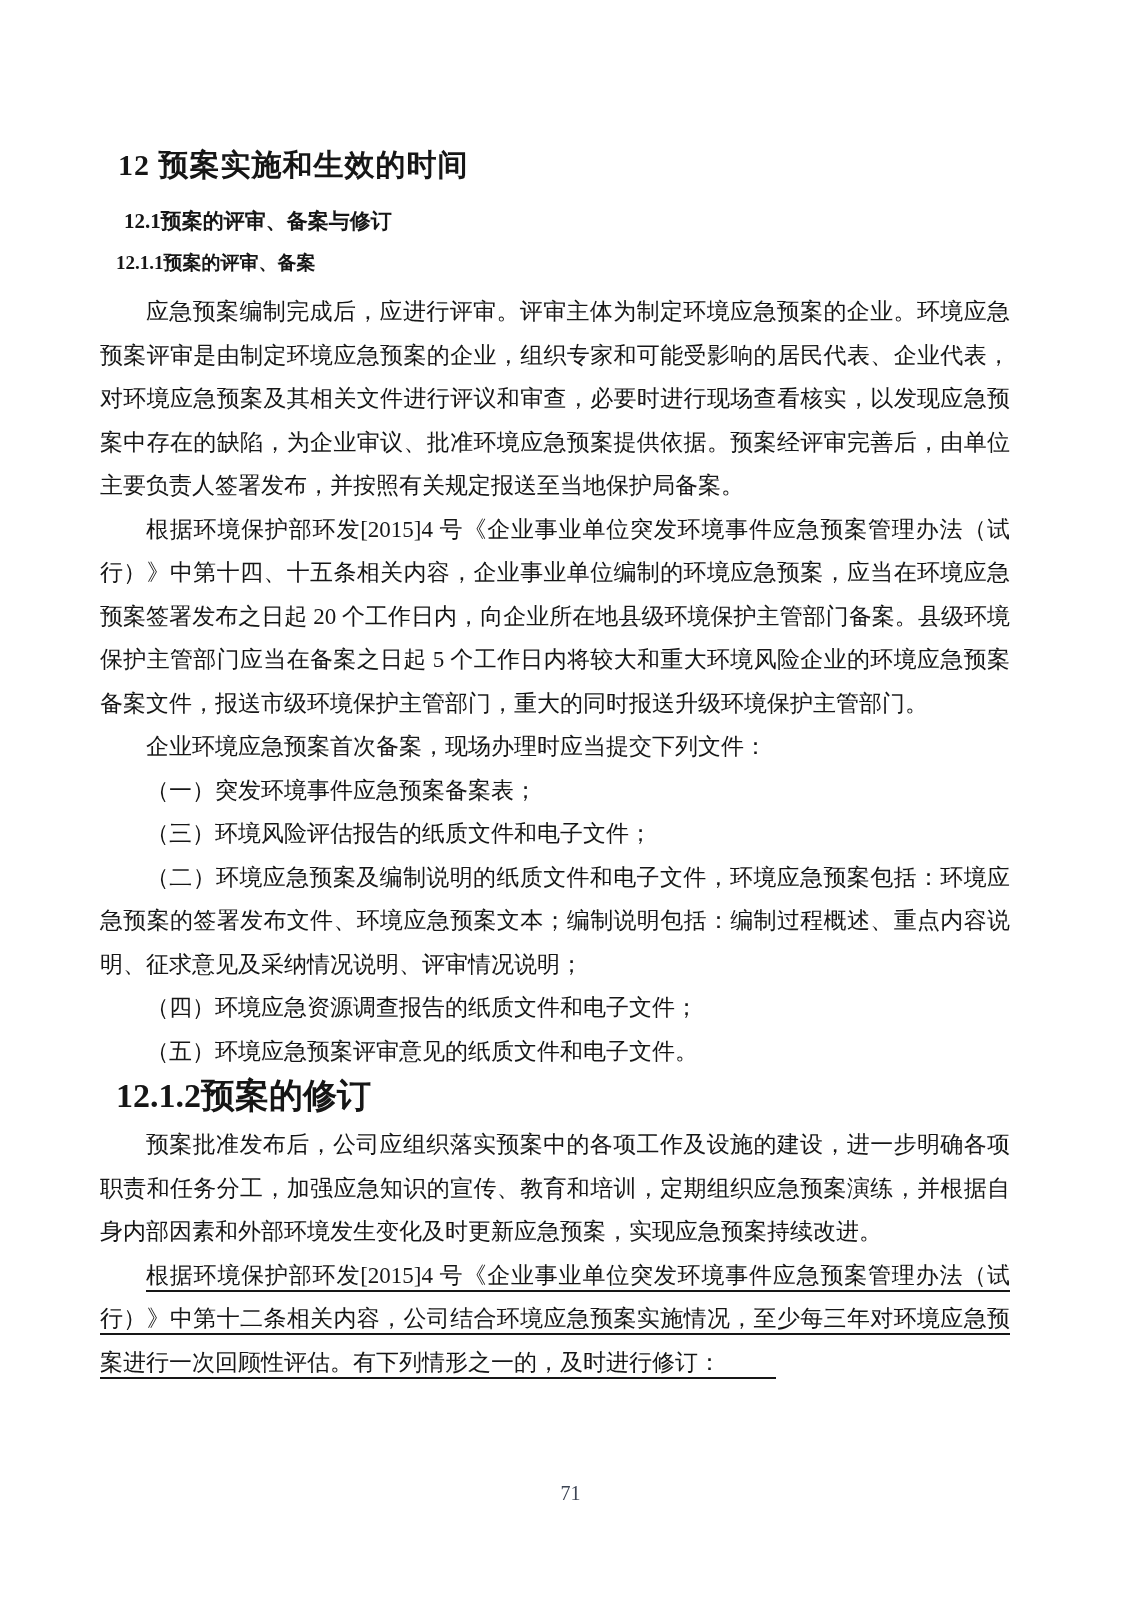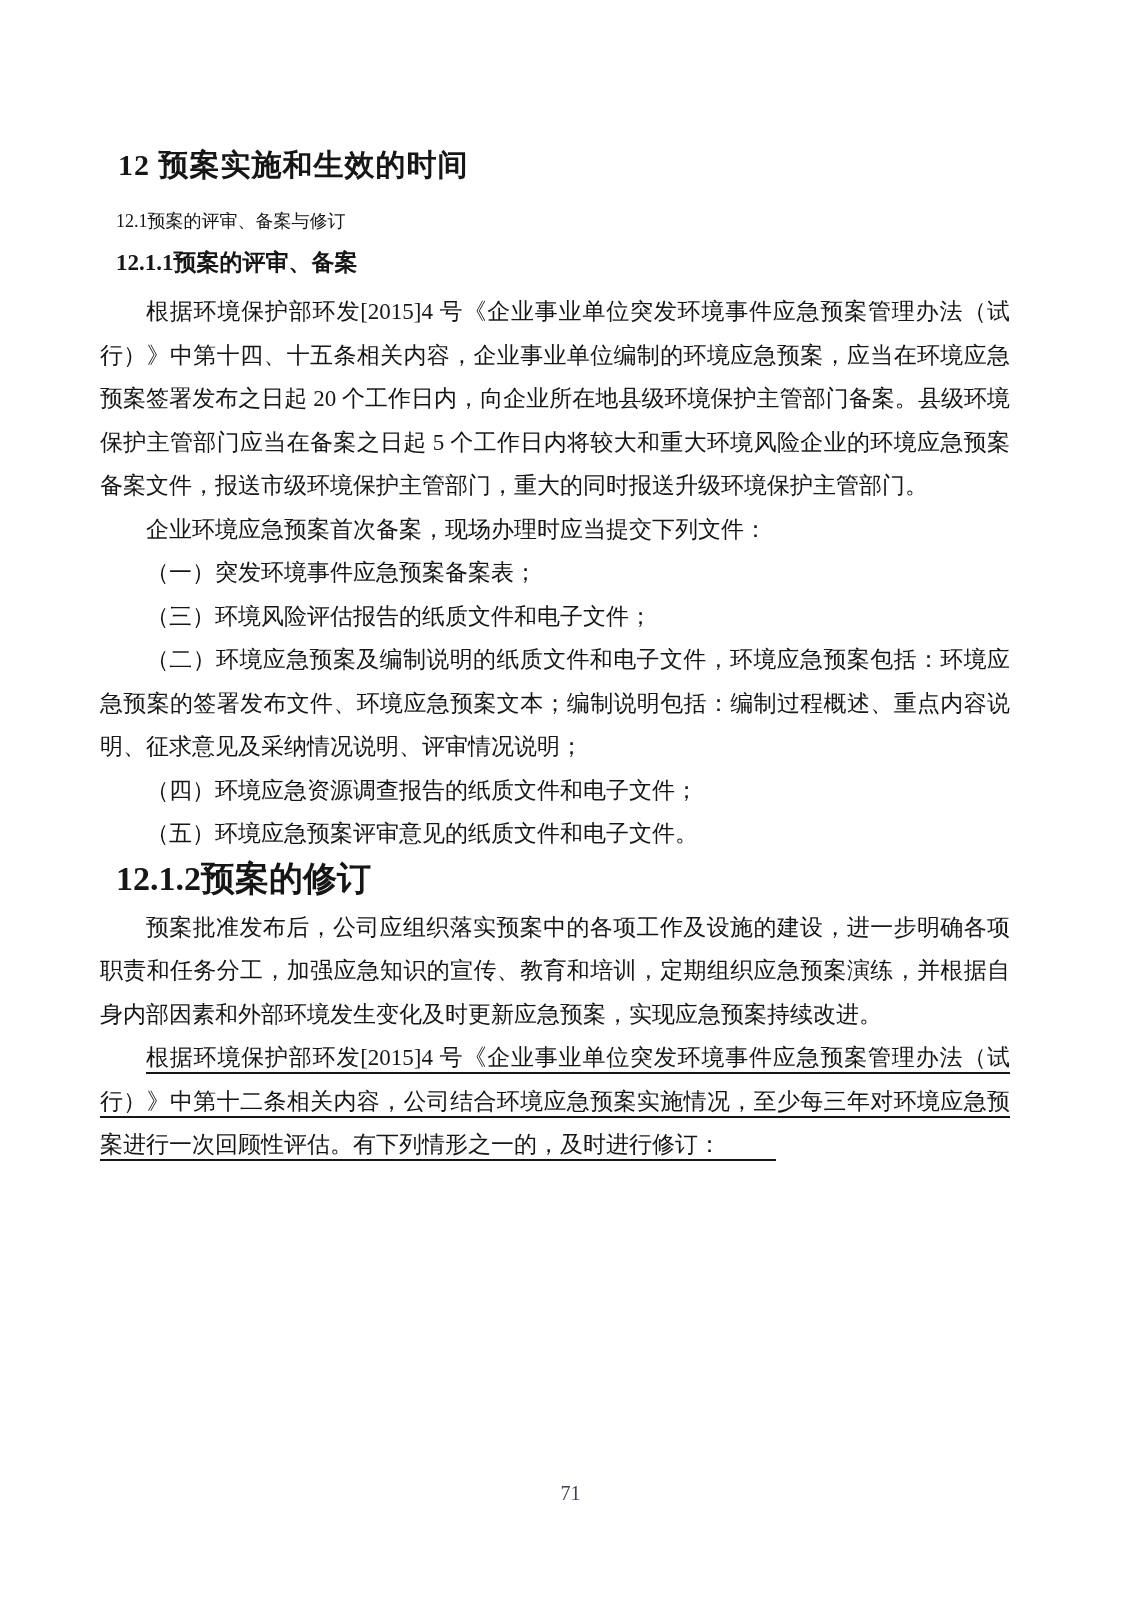--- a/index.html
+++ b/index.html
@@ -23,27 +23,27 @@
     width: 910px;
   }
   .h1 {
     font-size: 30px;
     line-height: 38px;
     font-weight: bold;
     margin: 8px 0 20px 18px;
     letter-spacing: 1px;
   }
   .h2 {
-    font-size: 18px;
+    font-size: 21px;
     line-height: 34px;
-    font-weight: normal;
-    margin: 0 0 8px 16px;
+    font-weight: bold;
+    margin: 0 0 8px 24px;
   }
   .h3 {
-    font-size: 23px;
+    font-size: 19px;
     line-height: 34px;
     font-weight: bold;
     margin: 0 0 10px 16px;
   }
   .h3b {
     font-size: 34px;
     line-height: 34px;
     font-weight: bold;
     margin: 6px 0 10px 16px;
   }
@@ -86,20 +86,21 @@
 
 <div class="page">
   <div class="content">
 
     <div class="h1">12 预案实施和生效的时间</div>
 
     <div class="h2">12.1预案的评审、备案与修订</div>
 
     <div class="h3">12.1.1预案的评审、备案</div>
 
+    <p class="para">应急预案编制完成后，应进行评审。评审主体为制定环境应急预案的企业。环境应急预案评审是由制定环境应急预案的企业，组织专家和可能受影响的居民代表、企业代表，对环境应急预案及其相关文件进行评议和审查，必要时进行现场查看核实，以发现应急预案中存在的缺陷，为企业审议、批准环境应急预案提供依据。预案经评审完善后，由单位主要负责人签署发布，并按照有关规定报送至当地保护局备案。</p>
 
     <p class="para">根据环境保护部环发[2015]4 号《企业事业单位突发环境事件应急预案管理办法（试行）》中第十四、十五条相关内容，企业事业单位编制的环境应急预案，应当在环境应急预案签署发布之日起 20 个工作日内，向企业所在地县级环境保护主管部门备案。县级环境保护主管部门应当在备案之日起 5 个工作日内将较大和重大环境风险企业的环境应急预案备案文件，报送市级环境保护主管部门，重大的同时报送升级环境保护主管部门。</p>
 
     <p class="para">企业环境应急预案首次备案，现场办理时应当提交下列文件：</p>
 
     <p class="para">（一）突发环境事件应急预案备案表；</p>
 
     <p class="para">（三）环境风险评估报告的纸质文件和电子文件；</p>
 
     <p class="para">（二）环境应急预案及编制说明的纸质文件和电子文件，环境应急预案包括：环境应急预案的签署发布文件、环境应急预案文本；编制说明包括：编制过程概述、重点内容说明、征求意见及采纳情况说明、评审情况说明；</p>

